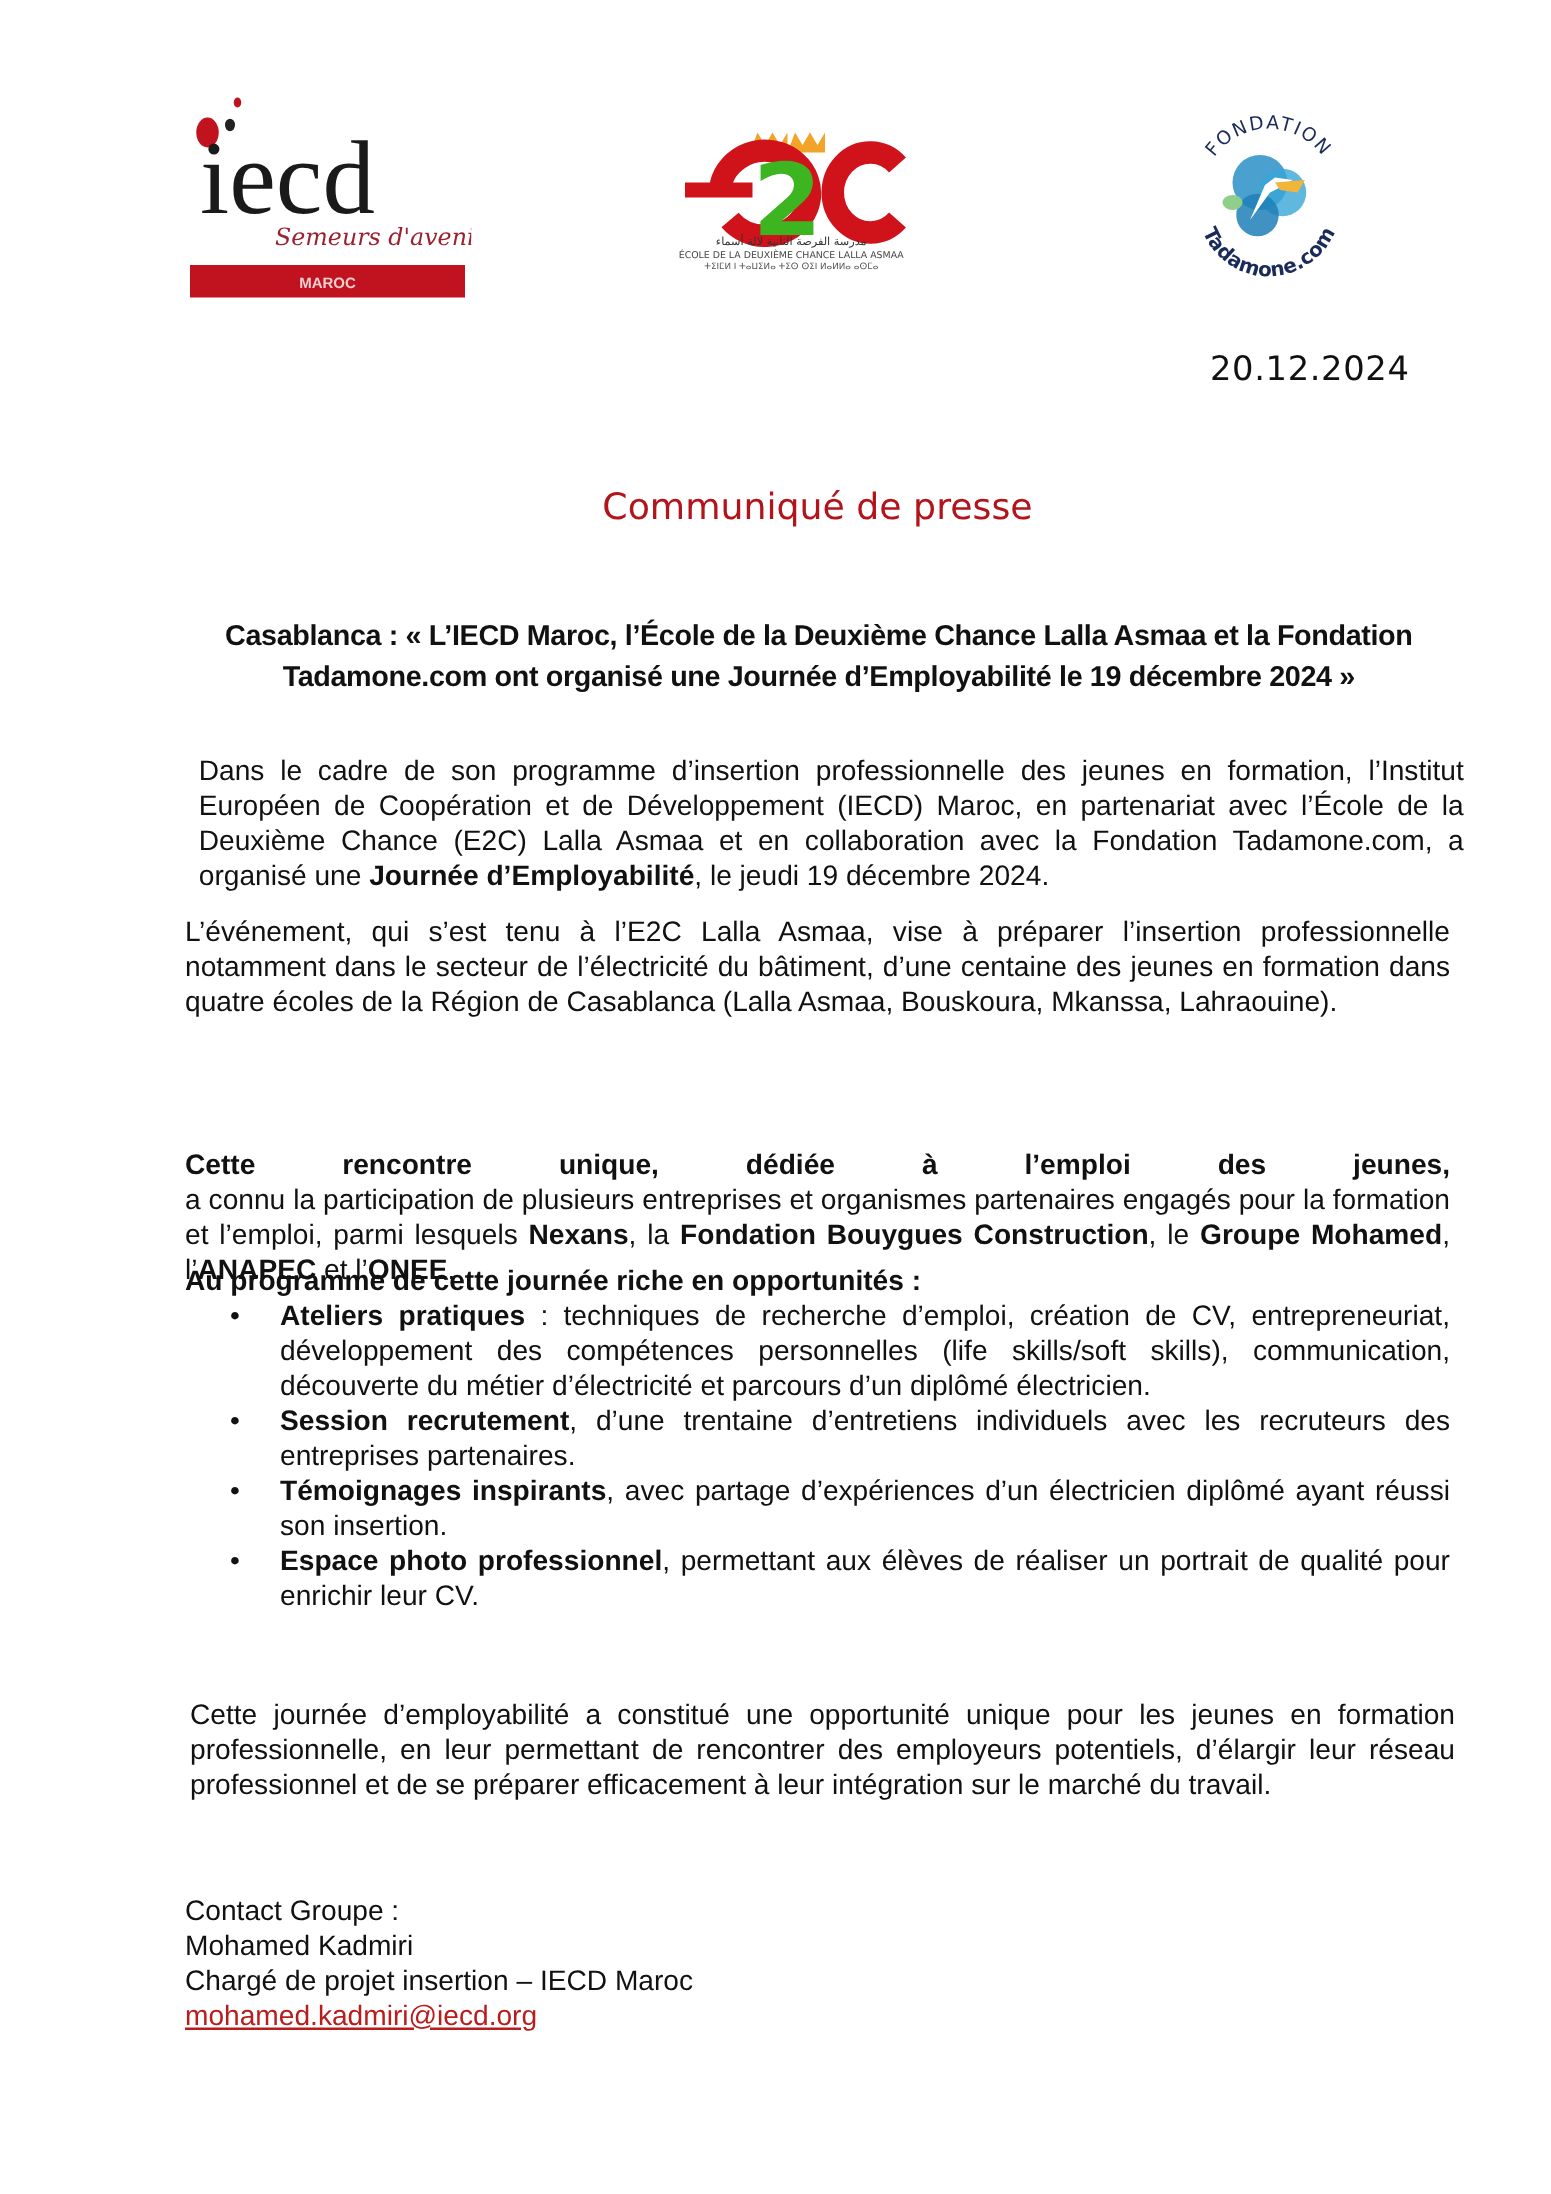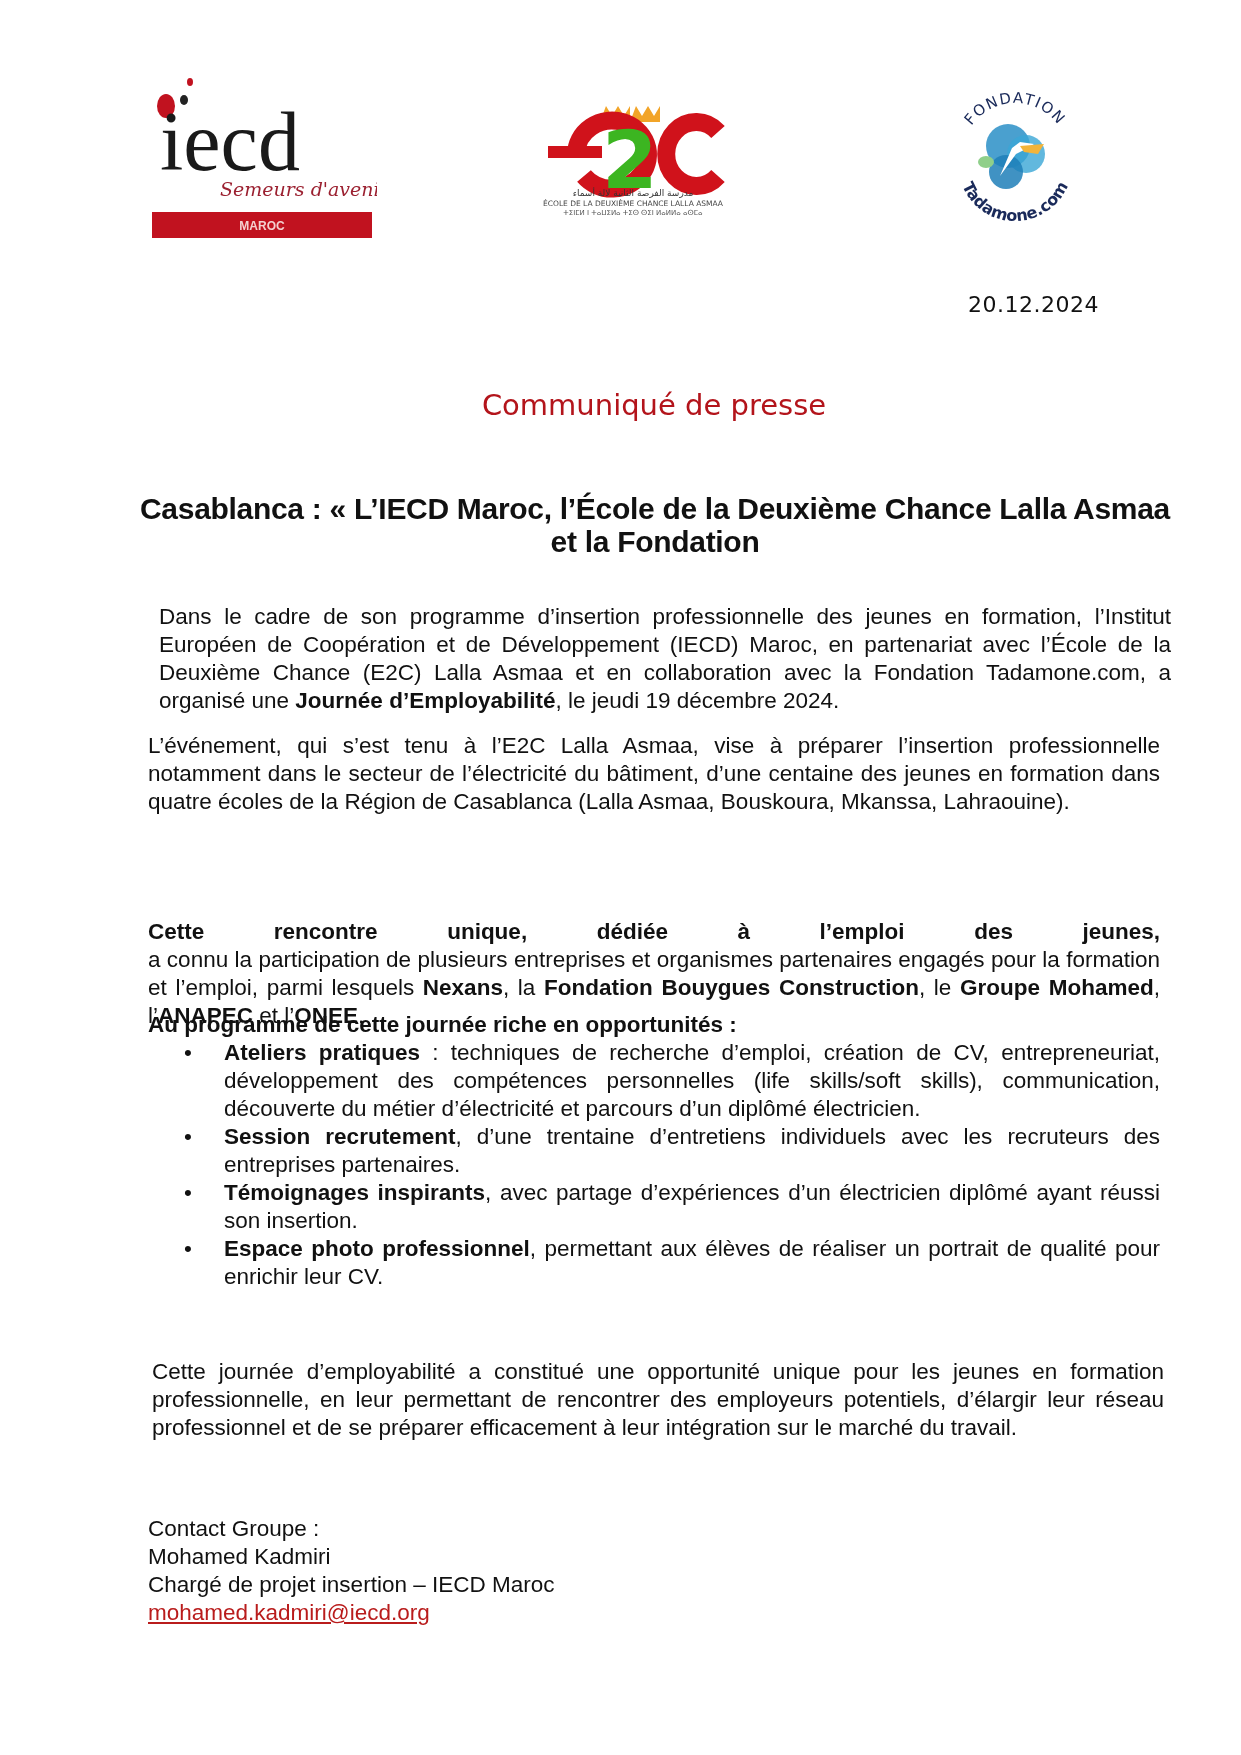--- a/index.html
+++ b/index.html
@@ -3,25 +3,25 @@
 <meta charset="utf-8">
 <style>
   html, body { margin: 0; padding: 0; background: #ffffff; }
   body { width: 1241px; height: 1755px; position: relative; overflow: hidden;
          font-family: "DejaVu Sans", sans-serif; color: #111; }
   .logo { position: absolute; }
   #logo-iecd { left: 152px; top: 72px; width: 225px; height: 170px; }
   #logo-e2c { left: 498px; top: 96px; width: 270px; height: 120px; }
   #logo-tad { left: 940px; top: 84px; width: 150px; height: 150px; }
 
-  .date { position: absolute; left: 968px; top: 292px; font-size: 22px; letter-spacing: 0.5px; color: #111; }
+  .date { position: absolute; left: 968px; top: 280px; font-size: 27px; letter-spacing: 0.5px; color: #111; }
   .doc-title { position: absolute; left: 0; width: 1308px; top: 388px; text-align: center;
                font-size: 29px; color: #b3141b; }
   .headline { position: absolute; left: 140px; width: 1030px; top: 492px; text-align: center;
-              font-family: "Liberation Sans", sans-serif; font-weight: bold; font-size: 30px; line-height: 33px;
+              font-family: "Liberation Sans", sans-serif; font-weight: bold; font-size: 23px; line-height: 33px;
               letter-spacing: -0.3px; color: #111; }
 
   .body { position: absolute; left: 148px; width: 1012px;
           font-family: "Liberation Sans", sans-serif; font-size: 22.5px; line-height: 28px; color: #111; }
   .justify { text-align: justify; text-align-last: left; }
   .just-all { text-align: justify; text-align-last: justify; }
   b { font-weight: bold; }
 
   #p1 { top: 592px; }
   #p2 { top: 732px; }
@@ -84,20 +84,21 @@
       <textPath href="#arcBot" startOffset="50%" text-anchor="middle">Tadamone.com</textPath>
     </text>
   </svg>
 </div>
 
 <div class="date">20.12.2024</div>
 <div class="doc-title">Communiqué de presse</div>
 
 <div class="headline">
   <div>Casablanca : « L’IECD Maroc, l’École de la Deuxième Chance Lalla Asmaa et la Fondation</div>
+  <div>Tadamone.com ont organisé une Journée d’Employabilité le 19 décembre 2024 »</div>
 </div>
 
 <p class="body justify" id="p1" style="margin:11px">
   <span>Dans le cadre de son programme d’insertion professionnelle des jeunes en formation, l’Institut Européen de Coopération et de Développement (IECD) Maroc, en partenariat avec l’École de la Deuxième Chance (E2C) Lalla Asmaa et en collaboration avec la Fondation Tadamone.com, a organisé une </span><b>Journée d’Employabilité</b><span>, le jeudi 19 décembre 2024.</span>
 </p>
 
 <p class="body justify" id="p2" style="margin:0">L’événement, qui s’est tenu à l’E2C Lalla Asmaa, vise à préparer l’insertion professionnelle notamment dans le secteur de l’électricité du bâtiment, d’une centaine des jeunes en formation dans quatre écoles de la Région de Casablanca (Lalla Asmaa, Bouskoura, Mkanssa, Lahraouine).</p>
 
 <div class="body" id="p3">
   <div class="just-all"><b>Cette rencontre unique, dédiée à l’emploi des jeunes,</b></div>

